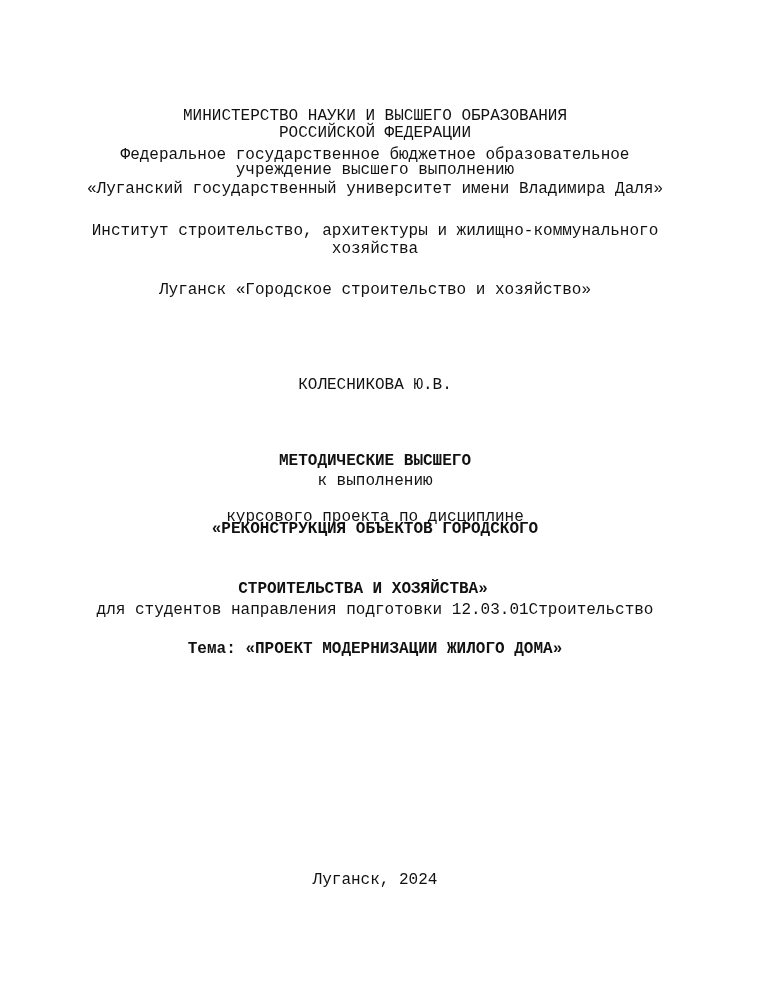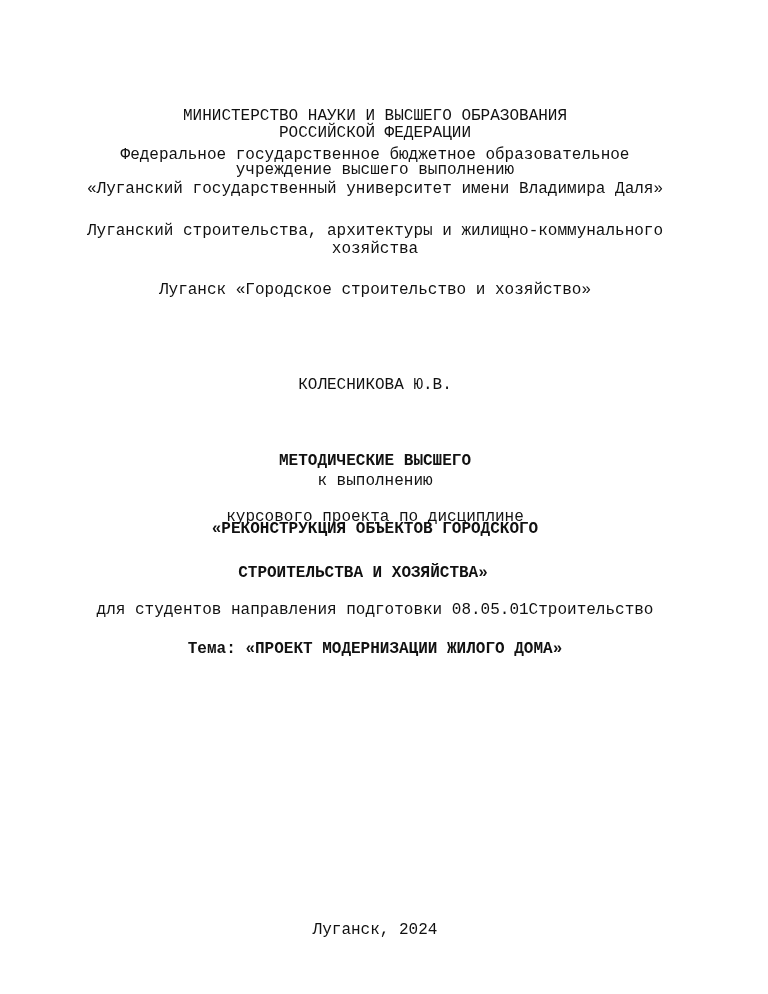--- a/index.html
+++ b/index.html
@@ -12,33 +12,33 @@
 </head>
 <body>
 
 <div>
   <div class="line" style="top:107px">МИНИСТЕРСТВО НАУКИ И ВЫСШЕГО ОБРАЗОВАНИЯ</div>
   <div class="line" style="top:124px">РОССИЙСКОЙ ФЕДЕРАЦИИ</div>
   <div class="line" style="top:146px">Федеральное государственное бюджетное образовательное</div>
   <div class="line" style="top:161px">учреждение высшего выполнению</div>
   <div class="line" style="top:180px">«Луганский государственный университет имени Владимира Даля»</div>
 
-  <div class="line" style="top:222px">Луганский строительства, архитектуры и жилищно-коммунального</div>
+  <div class="line" style="top:222px">Институт строительство, архитектуры и жилищно-коммунального</div>
   <div class="line" style="top:240px">хозяйства</div>
 
   <div class="line" style="top:281px">Луганск «Городское строительство и хозяйство»</div>
 
   <div class="line" style="top:376px">КОЛЕСНИКОВА Ю.В.</div>
 
   <div class="line b" style="top:452px">МЕТОДИЧЕСКИЕ ВЫСШЕГО</div>
 
   <div class="line" style="top:472px">к выполнению</div>
   <div class="line" style="top:508px">курсового проекта по дисциплине</div>
 
   <div class="line b" style="top:520px">«РЕКОНСТРУКЦИЯ ОБЪЕКТОВ ГОРОДСКОГО</div>
-  <div class="line b" style="top:564px; padding-right:24px; box-sizing:border-box">СТРОИТЕЛЬСТВА И ХОЗЯЙСТВА»</div>
+  <div class="line b" style="top:580px; padding-right:24px; box-sizing:border-box">СТРОИТЕЛЬСТВА И ХОЗЯЙСТВА»</div>
 
-  <div class="line" style="top:601px">для студентов направления подготовки 08.05.01Строительство</div>
+  <div class="line" style="top:601px">для студентов направления подготовки 12.03.01Строительство</div>
 
   <div class="line b" style="top:640px">Тема: «ПРОЕКТ МОДЕРНИЗАЦИИ ЖИЛОГО ДОМА»</div>
 
-  <div class="line" style="top:921px">Луганск, 2024</div>
+  <div class="line" style="top:871px">Луганск, 2024</div>
 </div>
 
 </body></html>

